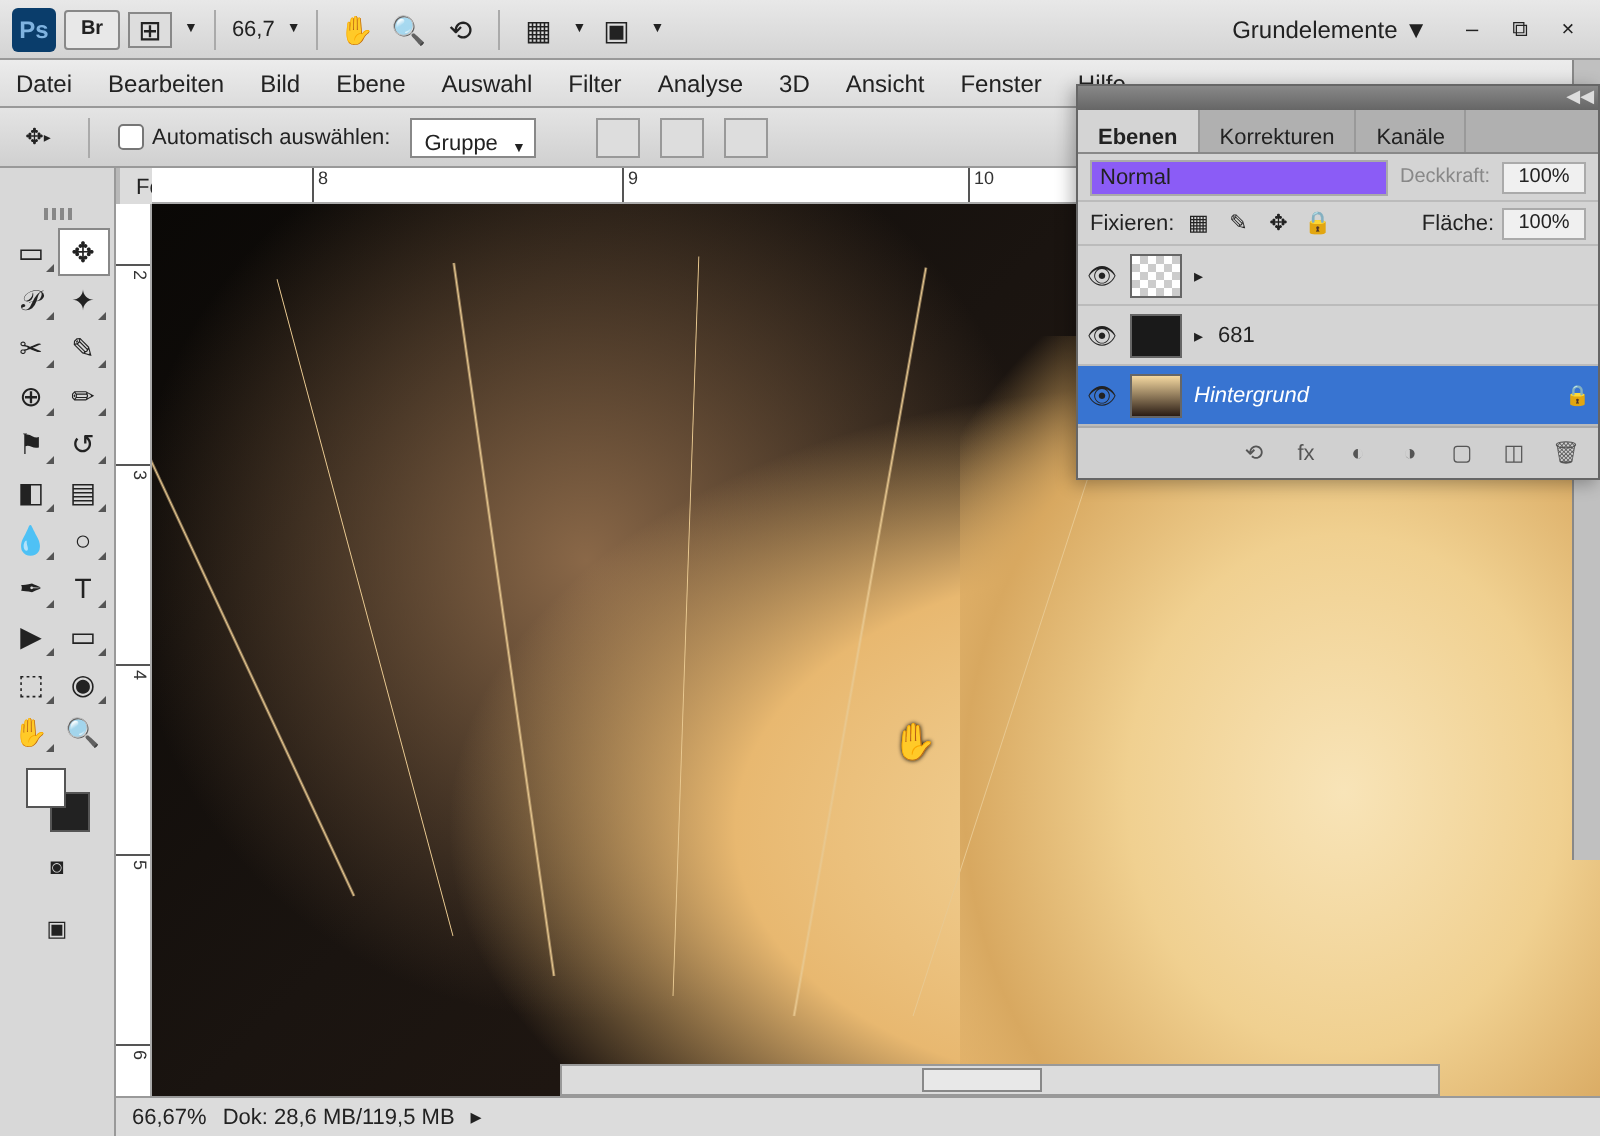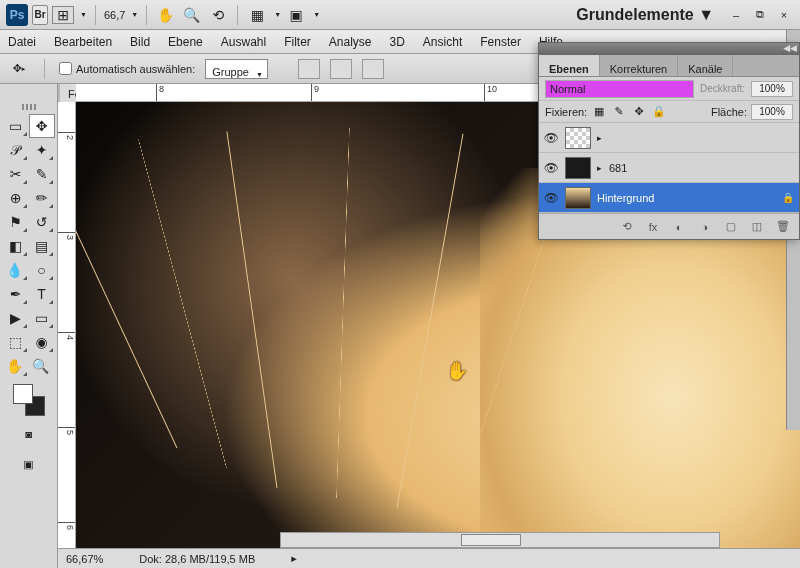--- a/index.html
+++ b/index.html
@@ -1,26 +1,26 @@
 <!DOCTYPE html>
 <html><head>
 <meta charset="utf-8">
 <style>
 *{margin:0;padding:0;box-sizing:border-box;font-family:Tahoma,sans-serif;font-size:11px;color:#222}
 body{background:#b8b8b8;width:800px;height:568px;overflow:hidden;position:relative}
 .topbar{height:30px;background:linear-gradient(#e8e8e8,#d4d4d4);border-bottom:1px solid #999;display:flex;align-items:center;padding:0 6px;gap:4px}
 .ps-logo{width:22px;height:22px;background:#0a3d6b;border-radius:3px;display:flex;align-items:center;justify-content:center;color:#7fb3e0;font-weight:bold;font-size:12px}
-.br-logo{width:16px;height:20px;background:#e8e8e8;border:1px solid #888;border-radius:2px;display:flex;align-items:center;justify-content:center;font-weight:bold;font-size:10px}
+.br-logo{width:28px;height:20px;background:#e8e8e8;border:1px solid #888;border-radius:2px;display:flex;align-items:center;justify-content:center;font-weight:bold;font-size:10px}
 .film-icon{width:22px;height:18px;background:#ddd;border:1px solid #888;display:flex;align-items:center;justify-content:center}
 .film-icon:before{content:"⊞";font-size:14px}
 .tri-down{font-size:7px;margin-left:2px}
 .sep{width:1px;height:20px;background:#aaa;margin:0 4px}
 .tb-icon{width:22px;height:22px;display:flex;align-items:center;justify-content:center;font-size:14px;cursor:pointer}
 .spacer{flex:1}
-.grund{font-weight:bold;font-size:16px;margin-right:8px}
+.grund{font-weight:normal;font-size:12px;margin-right:8px}
 .win-ctrl{width:16px;height:14px;font-size:11px;display:flex;align-items:center;justify-content:center;cursor:pointer;margin:0 2px}
 .menubar{height:24px;background:linear-gradient(#ececec,#dcdcdc);border-bottom:1px solid #999;display:flex;align-items:center;padding:0 8px;gap:18px}
 .menu-item{cursor:pointer;font-size:12px}
 .optbar{height:30px;background:linear-gradient(#e4e4e4,#d0d0d0);border-bottom:1px solid #999;display:flex;align-items:center;padding:0 8px;gap:10px}
 .move-icon{width:22px;height:22px;display:flex;align-items:center;justify-content:center}
 .check{display:flex;align-items:center;gap:4px}
 .check input{width:13px;height:13px}
 .dropdown{height:20px;background:#fff;border:1px solid #888;padding:0 18px 0 6px;position:relative;display:flex;align-items:flex-end}
 .dropdown:after{content:"▼";position:absolute;right:4px;font-size:7px}
 .align-btn{width:22px;height:20px;border:1px solid #999;background:#ddd;cursor:pointer}
@@ -40,43 +40,43 @@
 .canvas-wrap{flex:1;display:flex;flex-direction:column}
 .ruler-h{height:18px;background:#fff;border-bottom:1px solid #aaa;margin-left:18px;display:flex;position:relative;overflow:hidden}
 .ruler-h .mark{position:absolute;top:0;height:100%;border-left:1px solid #555;padding-left:2px;font-size:9px;color:#333}
 .canvas-body{flex:1;display:flex;position:relative}
 .ruler-v{width:18px;background:#fff;border-right:1px solid #aaa;display:flex;flex-direction:column;position:relative}
 .ruler-v .mark{position:absolute;left:0;width:100%;border-top:1px solid #555;font-size:9px;color:#333;writing-mode:vertical-rl;padding-top:2px}
 .canvas{flex:1;background:#1a1510;background-image:radial-gradient(ellipse at 70% 70%,#f4d8a0 0%,#e8b870 30%,transparent 50%),radial-gradient(circle at 30% 40%,#8a6848 0%,transparent 40%),linear-gradient(135deg,#0a0806 0%,#1a1410 40%,#2a1c14 100%);position:relative;overflow:hidden}
 .hair{position:absolute;background:linear-gradient(to right,transparent,#e8c890,transparent);transform-origin:bottom center}
 .blonde{position:absolute;right:0;bottom:0;width:320px;height:380px;background:radial-gradient(ellipse at 60% 60%,#f8e4b8 0%,#f0d090 40%,#d8a860 70%,transparent 90%)}
 .cursor-hand{position:absolute;left:370px;top:258px;font-size:18px;color:#fff;text-shadow:0 0 2px #000}
-.statusbar{height:20px;background:#dcdcdc;border-top:1px solid #999;display:flex;align-items:center;padding:0 8px;font-size:10px;gap:36px}
+.statusbar{height:20px;background:#dcdcdc;border-top:1px solid #999;display:flex;align-items:center;padding:0 8px;font-size:10px;gap:8px}
 .panel{position:absolute;right:0;top:42px;width:262px;background:#d4d4d4;border:1px solid #666;box-shadow:-2px 2px 8px rgba(0,0,0,0.3);z-index:10}
 .panel-head{height:12px;background:linear-gradient(#888,#666);position:relative}
 .panel-close{position:absolute;right:2px;top:0;font-size:9px;color:#ddd;cursor:pointer}
 .panel-tabs{height:22px;background:#b0b0b0;display:flex;border-bottom:1px solid #888}
 .ptab{padding:8px 10px;font-size:11px;cursor:pointer;border-right:1px solid #999}
 .ptab.active{background:#d4d4d4;font-weight:bold}
 .panel-row{height:24px;display:flex;align-items:center;padding:0 6px;gap:6px;border-bottom:1px solid #bbb}
 .panel-row .lbl{color:#888;font-size:10px}
-.blend-dd{flex:1;height:18px;background:#d946ef;border:1px solid #aaa;padding:0 4px;display:flex;align-items:center}
+.blend-dd{flex:1;height:18px;background:#8b5cf6;border:1px solid #aaa;padding:0 4px;display:flex;align-items:center}
 .pct{width:42px;height:16px;background:#f0f0f0;border:1px solid #aaa;font-size:10px;display:flex;align-items:center;justify-content:center}
 .lock-row{height:22px;display:flex;align-items:center;padding:0 6px;gap:4px;border-bottom:1px solid #bbb;font-size:10px;color:#888}
 .lock-ico{width:16px;height:16px;display:flex;align-items:center;justify-content:center;font-size:11px;cursor:pointer}
 .layer{height:30px;display:flex;align-items:center;padding:0 4px;gap:6px;border-bottom:1px solid #bbb}
 .layer.sel{background:#3874d1;color:#fff}
 .layer.sel span{color:#fff}
 .eye{width:16px;height:16px;display:flex;align-items:center;justify-content:center;font-size:12px;cursor:pointer}
 .thumb{width:26px;height:22px;background:#fff;border:1px solid #666;display:flex;align-items:center;justify-content:center;font-size:9px;overflow:hidden}
 .thumb.checker{background-image:linear-gradient(45deg,#ccc 25%,transparent 25%,transparent 75%,#ccc 75%),linear-gradient(45deg,#ccc 25%,transparent 25%,transparent 75%,#ccc 75%);background-size:8px 8px;background-position:0 0,4px 4px}
 .thumb.dark{background:#1a1a1a}
 .thumb.hair-th{background:linear-gradient(#f4d8a0,#2a1c14)}
 .layer-name{flex:1;font-size:11px}
-.layer.sel .layer-name{}
+.layer.sel .layer-name{font-style:italic}
 .lock-sm{font-size:10px;color:#fff}
 .panel-foot{height:26px;background:#d0d0d0;border-top:1px solid #aaa;display:flex;align-items:center;justify-content:flex-end;gap:10px;padding:0 8px}
 .foot-ico{width:16px;height:16px;display:flex;align-items:center;justify-content:center;font-size:11px;color:#555;cursor:pointer}
 .docked{position:absolute;right:0;top:30px;width:14px;height:400px;background:#c0c0c0;border-left:1px solid #888}
 .scroll-h{position:absolute;bottom:20px;left:280px;width:440px;height:16px;background:#dcdcdc;border:1px solid #999;display:flex;align-items:center}
 .scroll-thumb{width:60px;height:12px;background:#e8e8e8;border:1px solid #888;margin-left:180px}
 </style>
 </head>
 <body>
 

